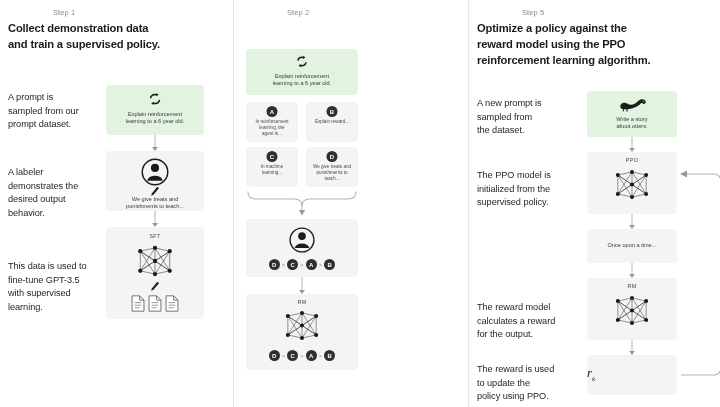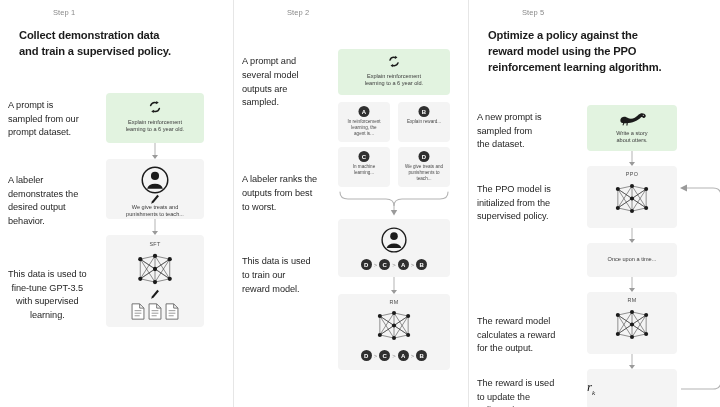--- a/index.html
+++ b/index.html
@@ -34,21 +34,21 @@
     margin: 0 0 4px 0;
     font-weight: 400;
     padding-left: 45px;
   }
   .step-title {
     font-size: 11.2px;
     font-weight: bold;
     color: #1b1b1b;
     line-height: 1.42;
     letter-spacing: -0.15px;
-    margin: 11px;
+    margin: 0;
     white-space: pre-line;
   }
 
   
   .body-grid {
     position: relative;
     margin-top: 10px;
     display: flex;
     height: 320px;
   }
@@ -187,21 +187,21 @@
 
         <div class="body-grid">
           <div class="text-track">
             <div class="para" style="top:28px;">A prompt is
 sampled from our
 prompt dataset.</div>
             <div class="para" style="top:103px;">A labeler
 demonstrates the
 desired output
 behavior.</div>
-            <div class="para" style="top:197px;text-align:center;">This data is used to
+            <div class="para" style="top:197px;">This data is used to
 fine-tune GPT-3.5
 with supervised
 learning.</div>
           </div>
 
           <div class="gfx-track">
 
             <div class="node green" style="left:6px; top:22px; width:98px; height:50px;">
               <span style="position:absolute;left:50%;top:7px;transform:translateX(-50%);">
                 <svg width="14" height="14" viewBox="0 0 24 24">
@@ -295,32 +295,20 @@
           </div>
         </div>
       </div>
     </div>
 
     <div class="col col-2">
       <div class="col-inner">
         <div class="step-label">Step 2</div>
 
         <div class="body-grid">
-          <div class="text-track">
-            <div class="para" style="top:28px;">A prompt and
-several model
-outputs are
-sampled.</div>
-            <div class="para" style="top:146px;">A labeler ranks the
-outputs from best
-to worst.</div>
-            <div class="para" style="top:228px;">This data is used
-to train our
-reward model.</div>
-          </div>
 
           <div class="gfx-track">
 
             <div class="node green" style="left:4px; top:22px; width:112px; height:46px;">
               <span style="position:absolute;left:50%;top:6px;transform:translateX(-50%);">
                 <svg width="13" height="13" viewBox="0 0 24 24">
                   <g fill="none" stroke="#1b1b1b" stroke-width="2.6" stroke-linecap="round">
                     <path d="M4.5 9.5 A8 8 0 0 1 14 4.6"></path>
                     <path d="M19.5 14.5 A8 8 0 0 1 10 19.4"></path>
                   </g>

